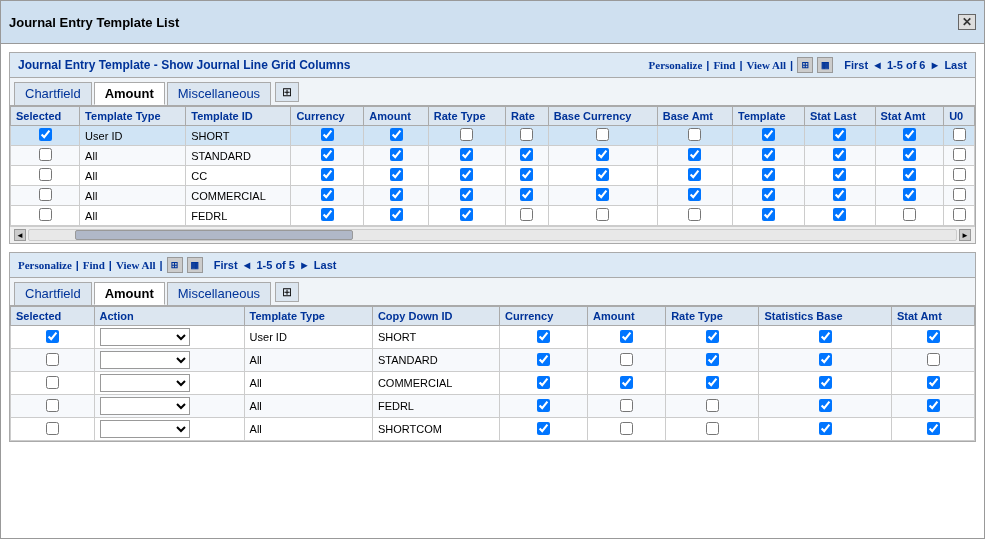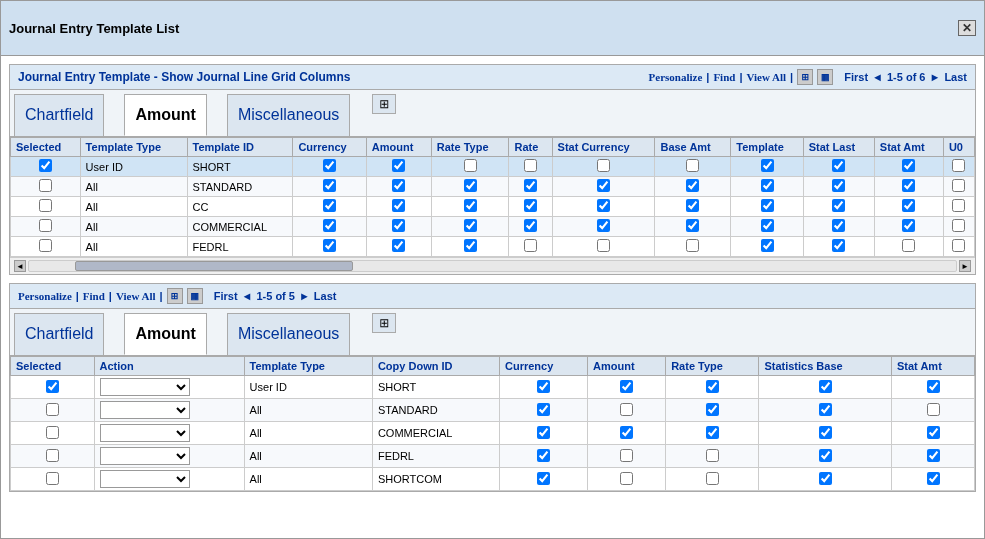--- a/index.html
+++ b/index.html
@@ -8,21 +8,21 @@
     .page-container {
       width: 985px;
       min-height: 539px;
       background: #fff;
       border: 1px solid #999;
       position: relative;
     }
 
     .page-title-bar {
       background: #cfe0f0;
-      padding: 19px 8px;
+      padding: 13px 8px;
       font-size: 13px;
       font-weight: bold;
       color: #000;
       display: flex;
       justify-content: space-between;
       align-items: center;
       border-bottom: 1px solid #999;
     }
 
     .close-btn {
@@ -63,27 +63,27 @@
 
     .tab-bar {
       display: flex;
       gap: 0;
       padding: 4px 4px 0 4px;
       background: #f0f4f8;
       border-bottom: 1px solid #aaa;
     }
 
     .tab {
-      padding: 11px 10px;
-      font-size: 16px;
+      padding: 3px 10px;
+      font-size: 13px;
       cursor: pointer;
       border: 1px solid #aaa;
       background: #dce6f0;
       color: #003399;
-      margin-right: 20px;
+      margin-right: 2px;
       border-bottom: none;
     }
 
     .tab.active {
       background: #fff;
       font-weight: bold;
       color: #000;
       border-bottom: 1px solid #fff;
     }
 
@@ -226,21 +226,21 @@
       <table class="grid-table">
         <thead>
           <tr>
             <th>Selected</th>
             <th>Template Type</th>
             <th>Template ID</th>
             <th>Currency</th>
             <th>Amount</th>
             <th>Rate Type</th>
             <th>Rate</th>
-            <th>Stat Currency</th>
+            <th>Base Currency</th>
             <th>Base Amt</th>
             <th>Template</th>
             <th>Stat Last</th>
             <th>Stat Amt</th>
             <th>U0</th>
           </tr>
         </thead>
         <tbody id="section1-tbody">
         <tr class="row-highlight">
               <td class="cb-cell"><input type="checkbox" class="cb" checked="" style=""></td>

